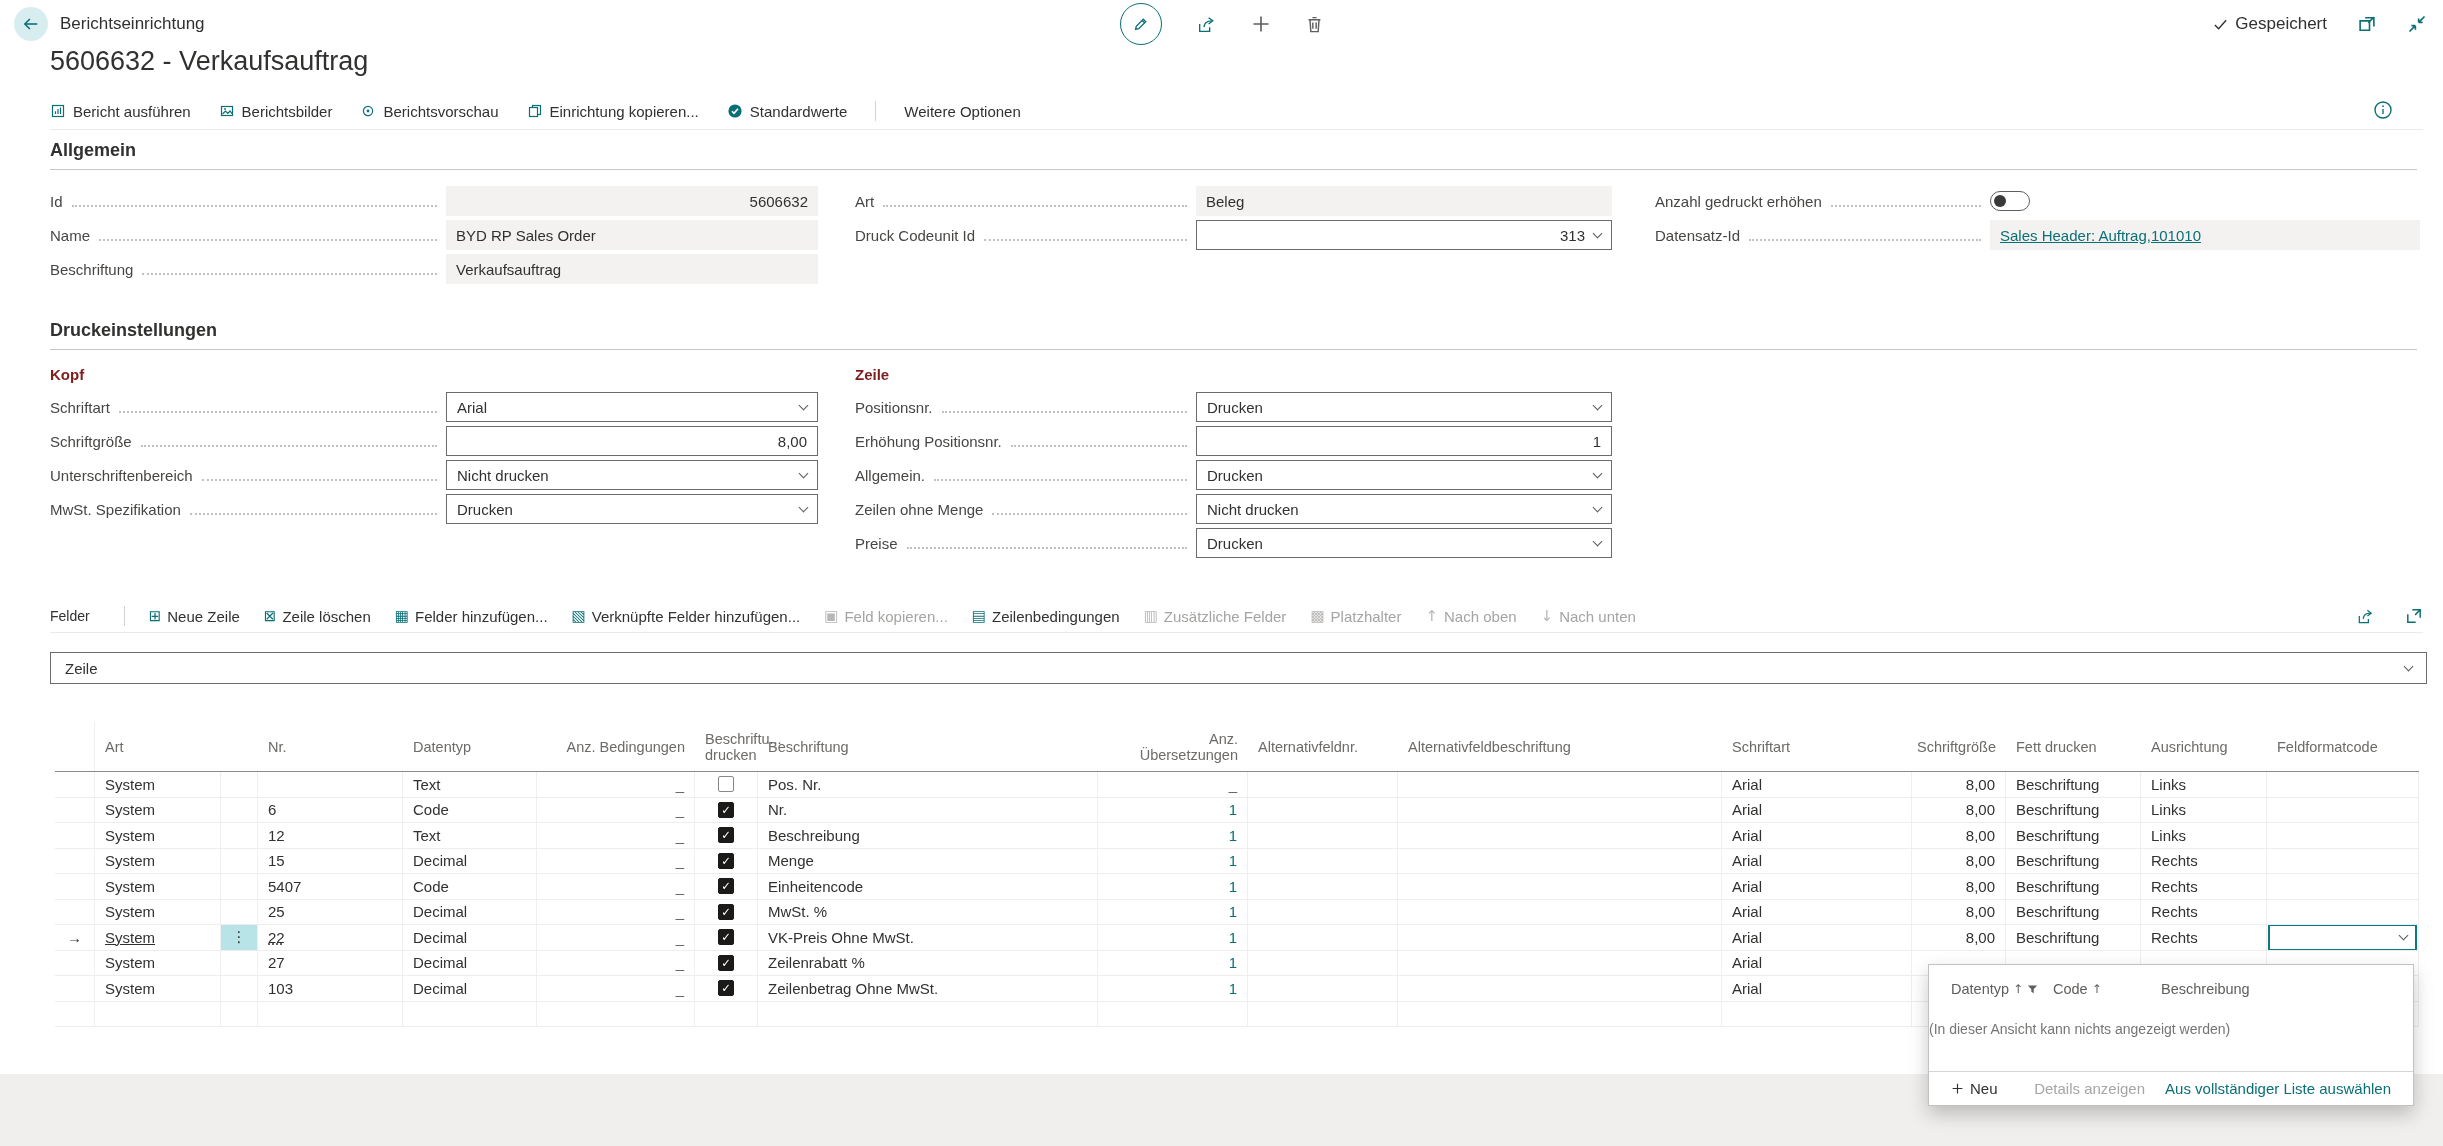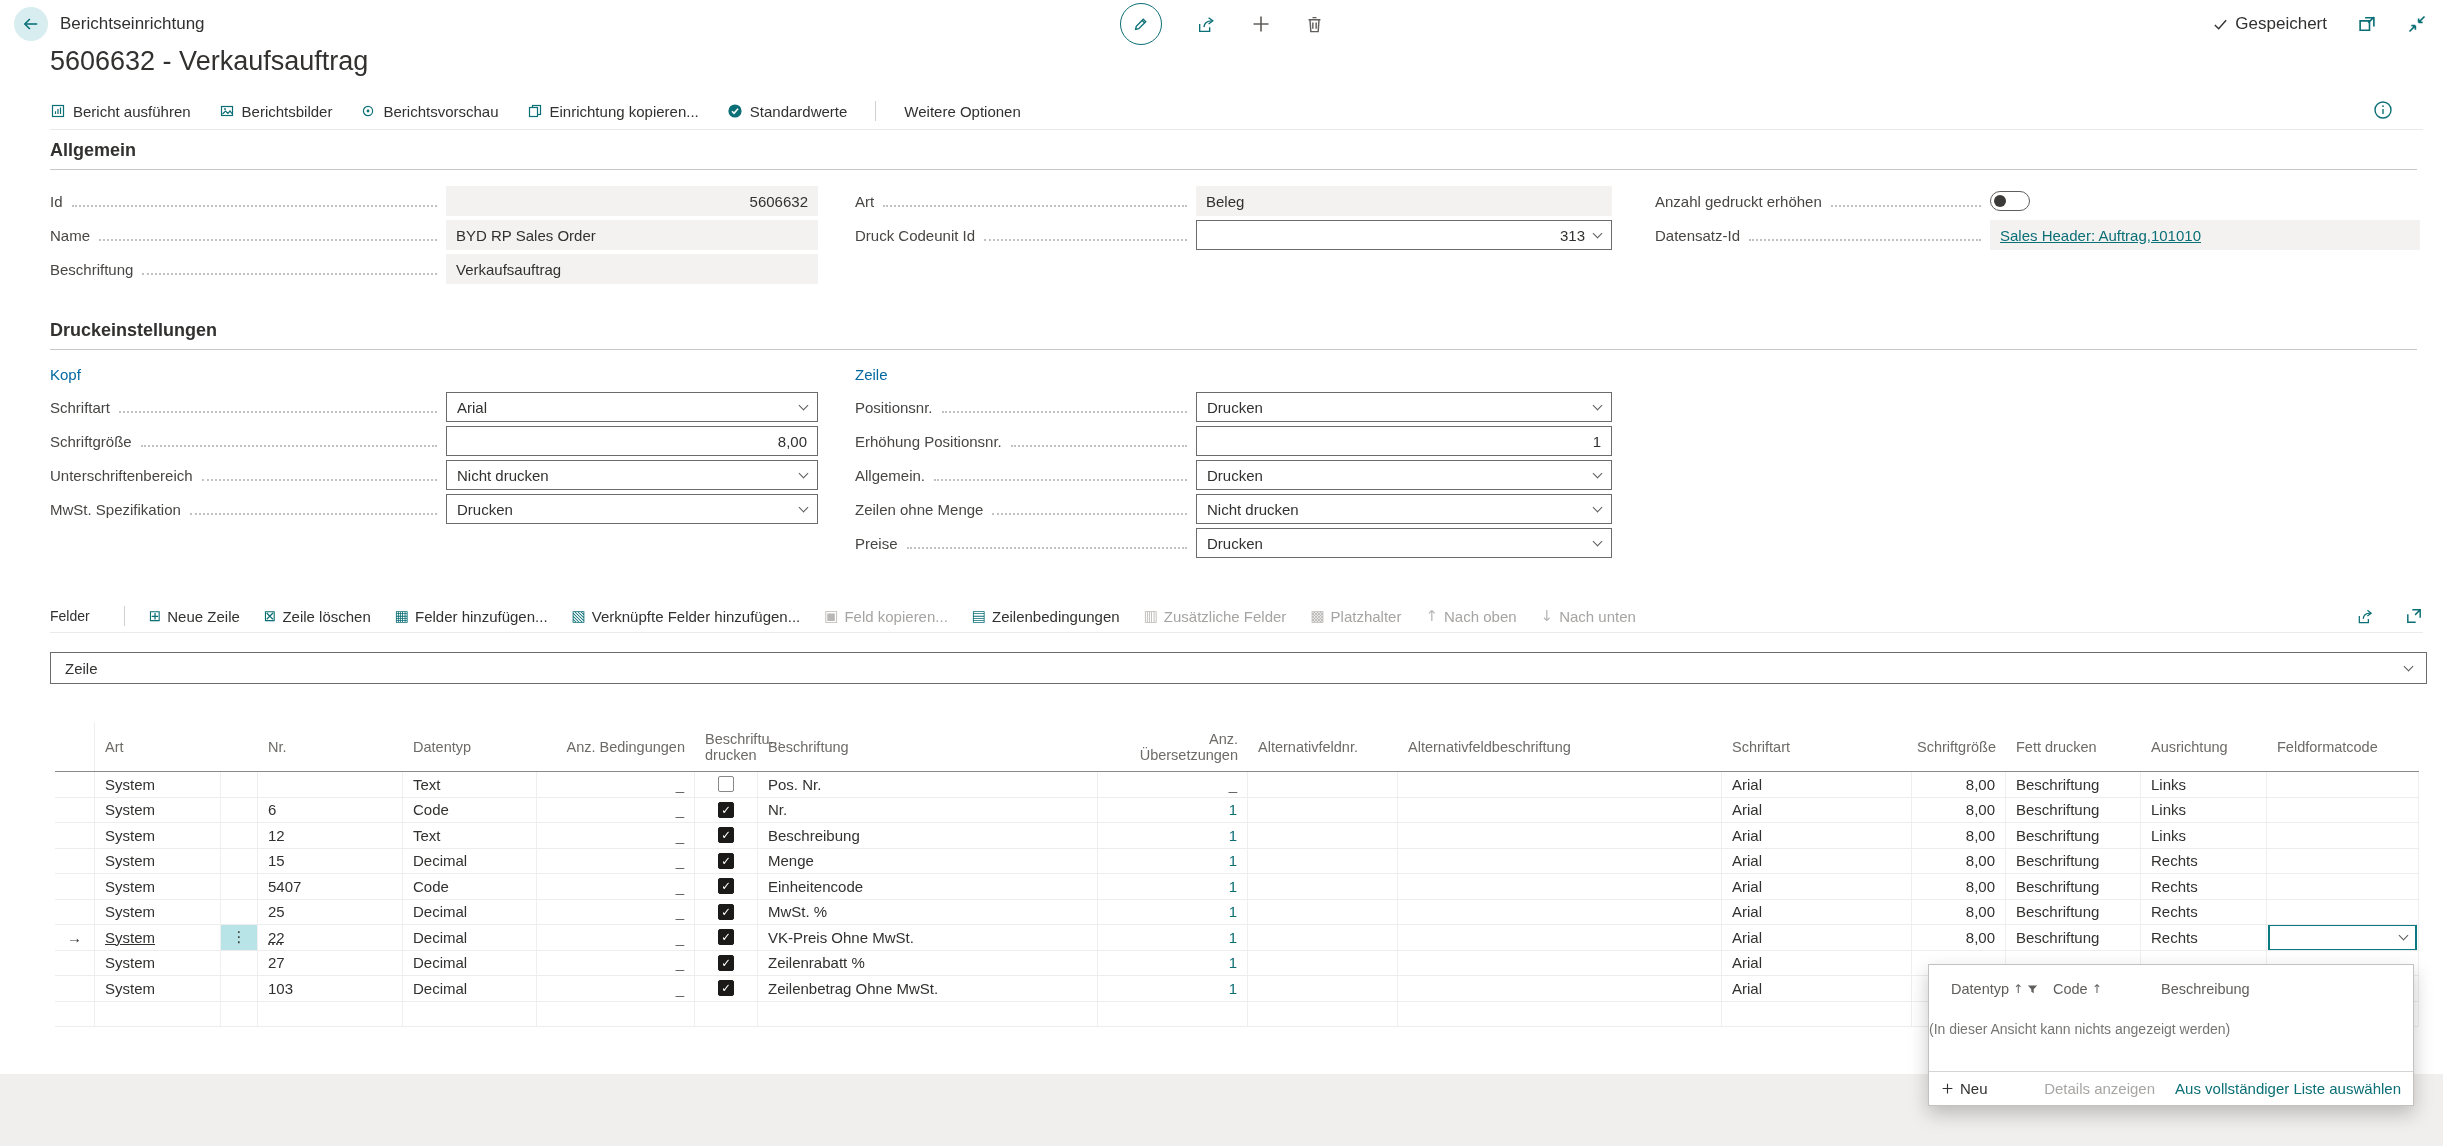--- a/index.html
+++ b/index.html
@@ -23,21 +23,21 @@
   .page-title{position:absolute;left:50px;top:46px;font-size:27px;font-weight:400;color:#323130}
   .actionbar{position:absolute;left:50px;top:93px;width:2373px;height:37px;display:flex;
     align-items:center;gap:28px;border-bottom:1px solid #eaeaea;font-size:15px}
   .act{display:flex;align-items:center;gap:7px;cursor:pointer;white-space:nowrap}
   .vdiv{width:1px;height:20px;background:#d1d1d1}
   .info-btn{position:absolute;right:50px;top:100px}
 
   
   .section-head{position:absolute;left:50px;font-size:18px;font-weight:700;color:#323130}
   .rule{position:absolute;left:50px;width:2367px;height:1px;background:#c9c7c5}
-  .grp-head{position:absolute;font-size:15px;font-weight:400;color:#0369a1}
+  .grp-head{position:absolute;font-size:15px;font-weight:700;color:#7f1d1d}
 
   
   .fcol{position:absolute}
   .frow{display:flex;align-items:center;height:30px;margin-bottom:4px}
   .flabel{font-size:15px;color:#484644;white-space:nowrap}
   .leader{flex:1;border-bottom:2px dotted #c3c1bf;height:1px;margin:10px 9px 0 9px}
   .fctrl{flex:0 0 auto;height:30px;display:flex;align-items:center;font-size:15px}
   .w1 .fctrl{width:372px}.w2 .fctrl{width:416px}.w3 .fctrl{width:430px}
   .ro{background:#f3f2f1;padding:0 10px}
   .box{background:#fff;border:1px solid #6b6b6b;padding:0 10px}
@@ -89,21 +89,21 @@
   .combo{position:absolute;left:1px;right:1px;top:-1px;bottom:-1px;background:#fff;
     border:2px solid #0a7a82;display:flex;align-items:center;justify-content:flex-end;padding:0 8px}
 
   
   .bottom-strip{position:absolute;left:0;top:1074px;width:100%;height:72px;background:#f0efee}
   .lookup{position:absolute;left:1928px;top:964px;width:486px;height:142px;background:#fff;
     border:1px solid #c4c2c0;box-shadow:0 8px 18px rgba(0,0,0,.22);z-index:10;font-size:14.5px}
   .lp-col{position:absolute;top:16px;color:#605e5c;display:flex;align-items:center;gap:4px}
   .lp-empty{position:absolute;left:0;top:56px;width:400px;text-align:left;color:#757573;font-size:14px}
   .lp-footer{position:absolute;left:0;right:0;bottom:0;height:34px;border-top:1px solid #d6d4d2;
-    display:flex;align-items:center;padding:0 12px;font-size:15px}
+    display:flex;align-items:center;padding:0 22px;font-size:15px}
   .lp-new{display:flex;align-items:center;gap:6px;color:#323130;cursor:pointer}
   .lp-spacer{flex:1}
   .lp-details{color:#a8a6a4;margin-right:20px}
   .lp-full{color:#0b6f76;cursor:pointer}
   .sort{font-size:12px;color:#605e5c}
 </style>
 </head>
 <body>
 
 <div class="topbar">

